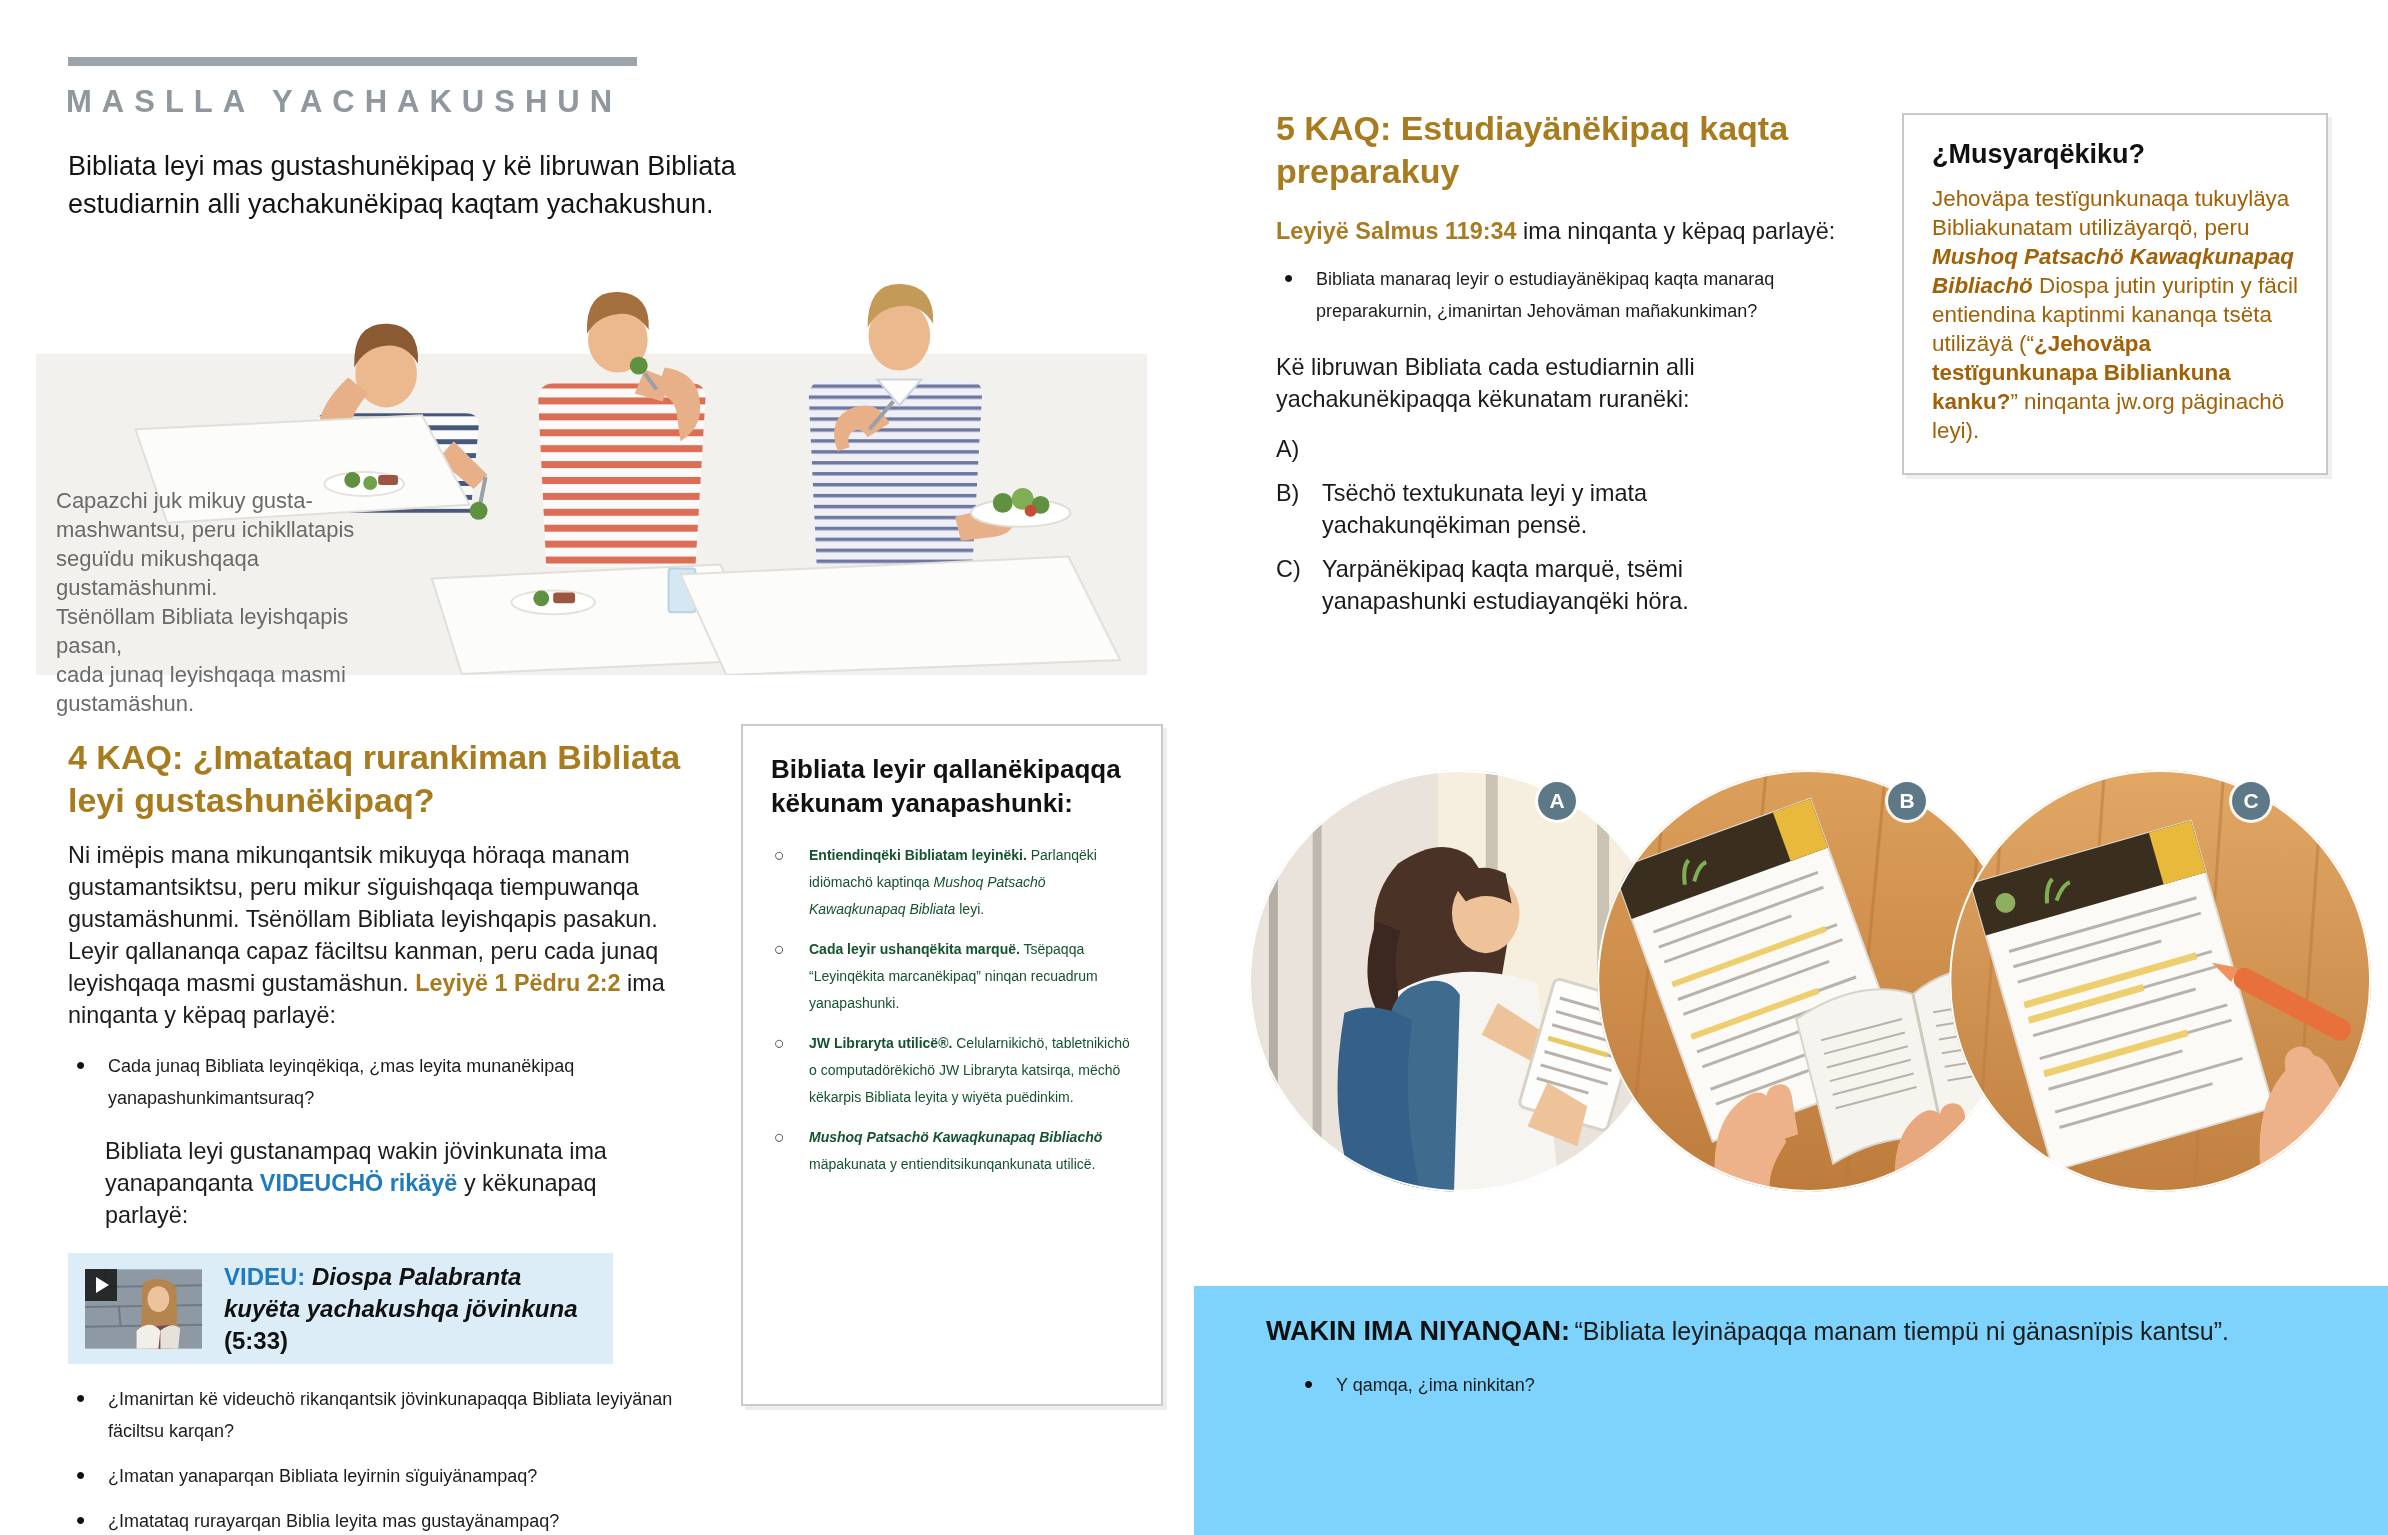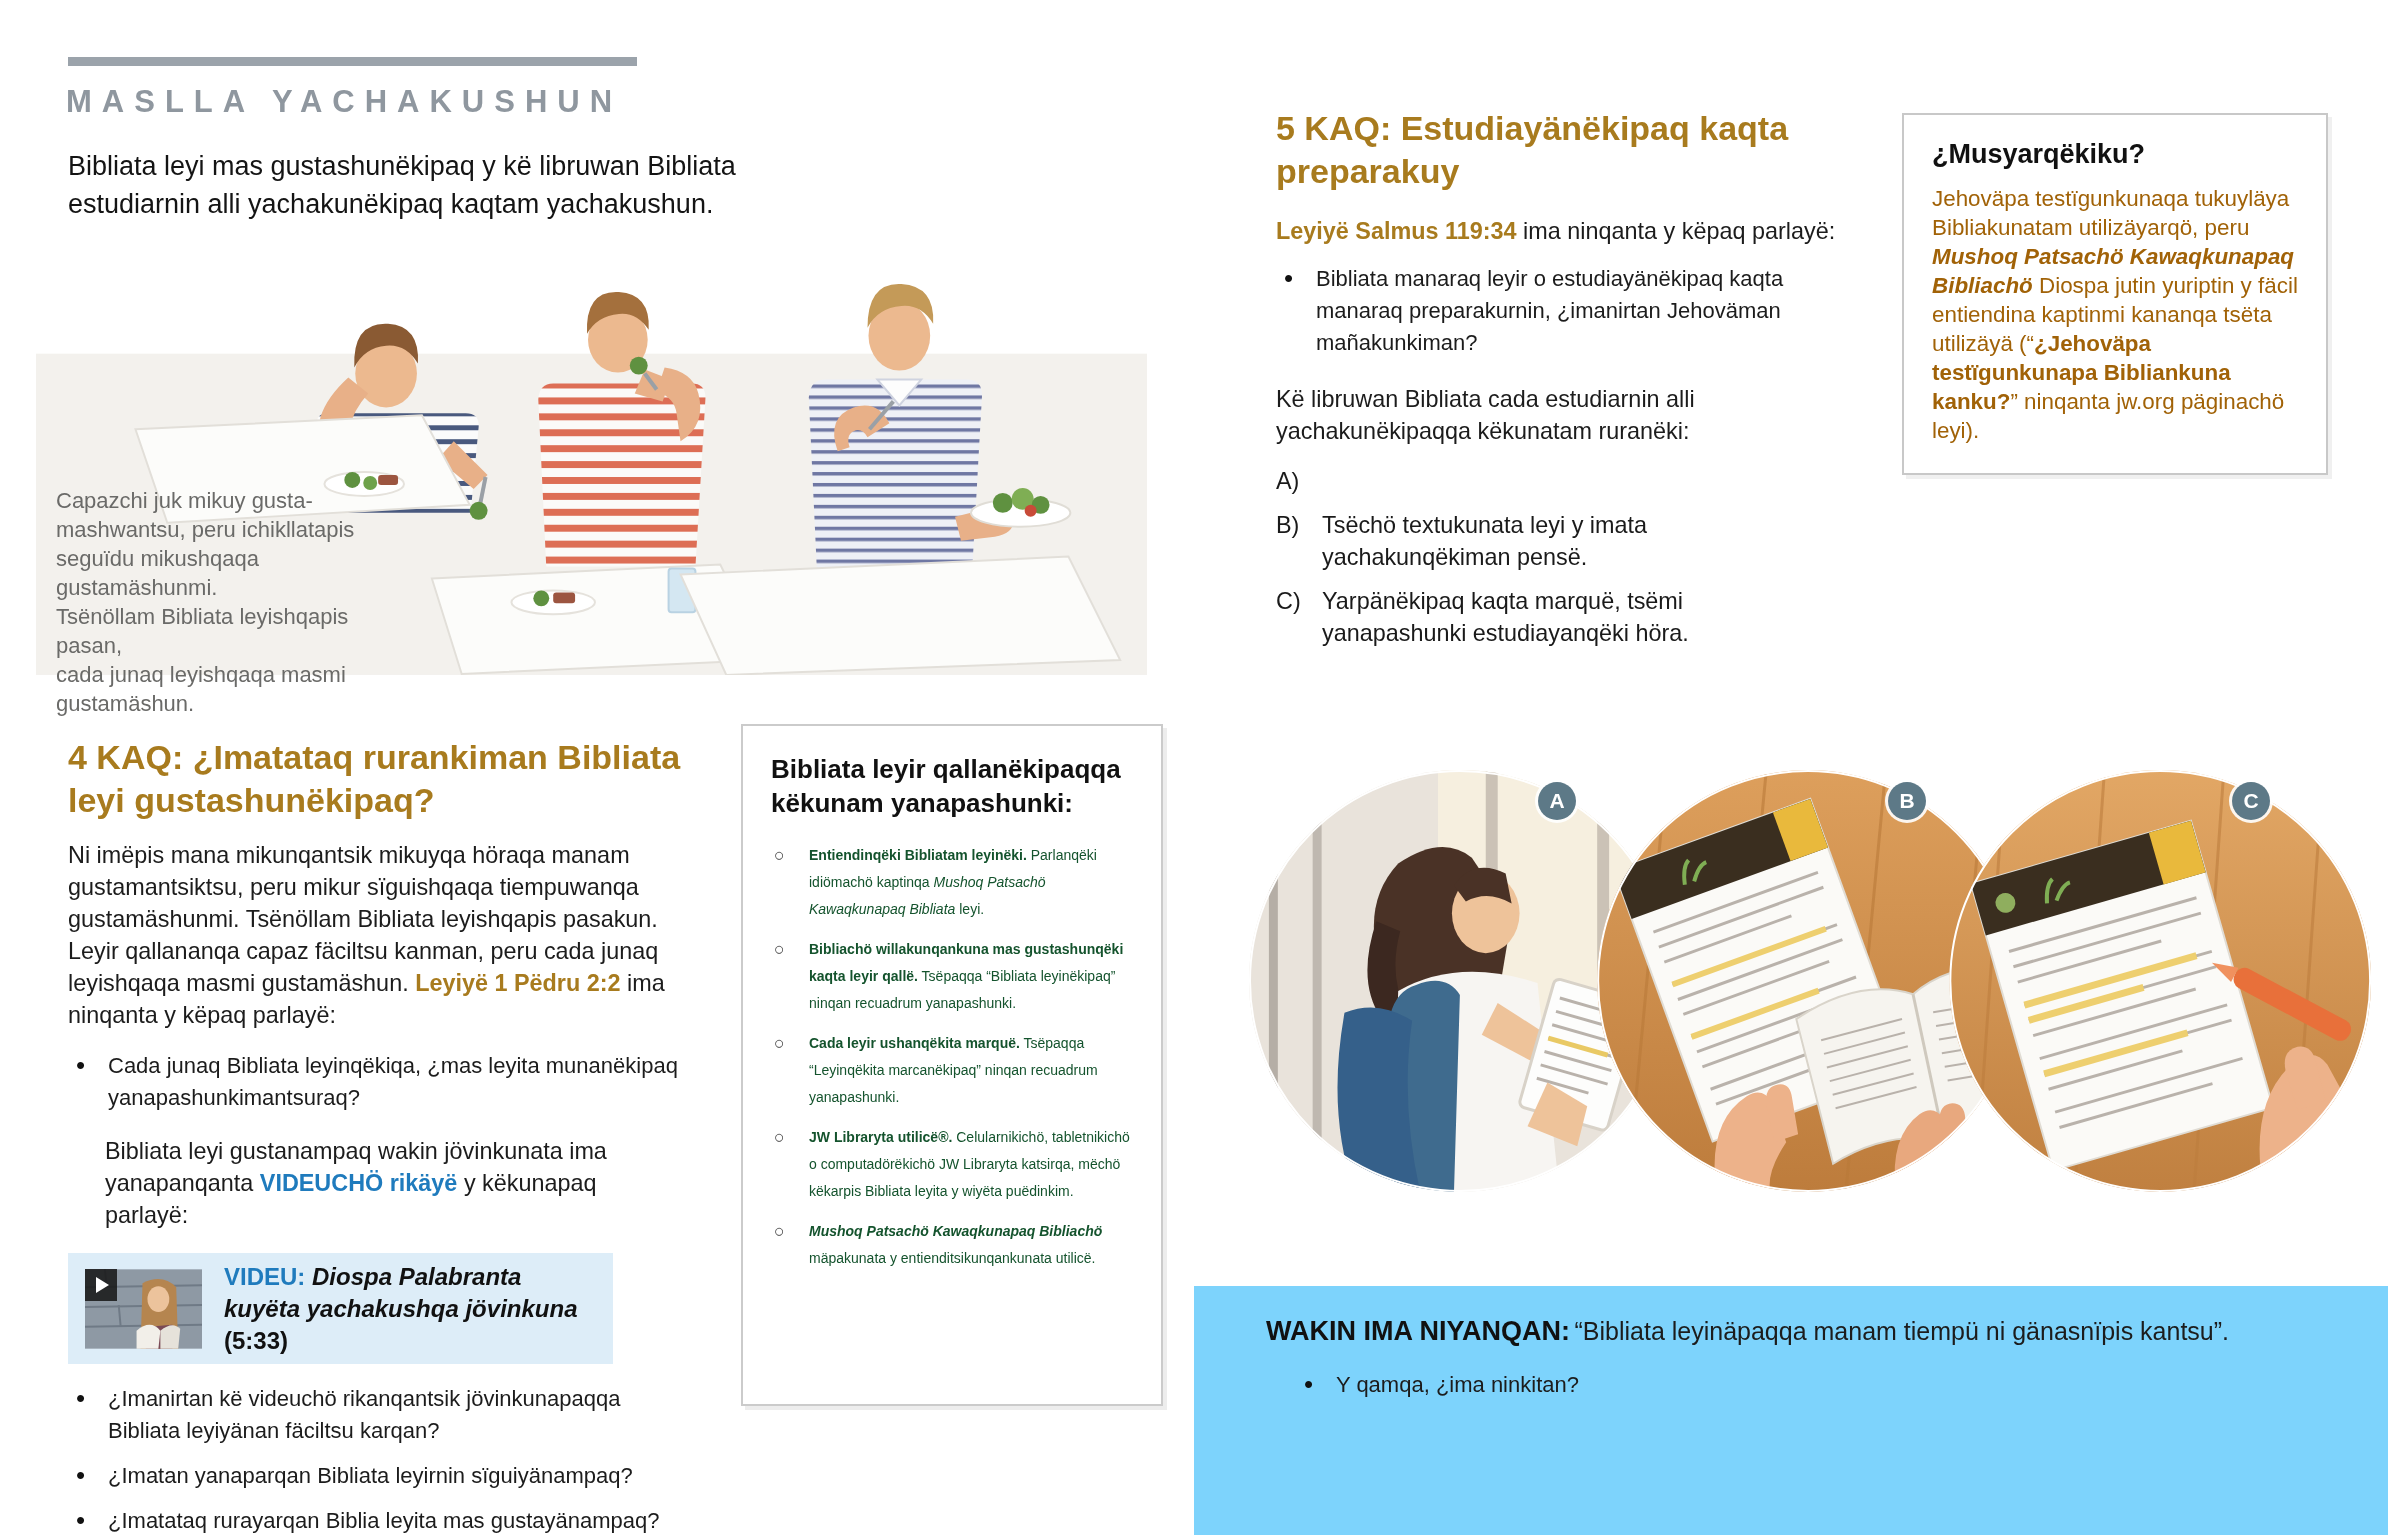--- a/index.html
+++ b/index.html
@@ -16,21 +16,21 @@
   
   .illus{position:absolute;left:36px;top:282px;width:1111px;height:393px;margin:0;}
   .illus svg{position:absolute;left:0;top:0;}
   .illus-caption{position:absolute;left:20px;top:204px;width:358px;
                  font-size:22px;line-height:29px;color:#6a6a68;white-space:pre-line;}
   h2.sec-title{margin:0;font-size:34px;line-height:43px;font-weight:bold;color:#a87b1e;}
   .body{margin:0;font-size:23.4px;line-height:32px;color:#1c1c1c;}
   .goldref{color:#a87b1e;font-weight:bold;text-decoration:none;cursor:pointer;}
   .bluelink{color:#1f7bbd;font-weight:bold;text-decoration:none;cursor:pointer;}
   ul.dots{list-style:none;margin:0;padding:0;}
-  ul.dots li{position:relative;padding-left:40px;font-size:22px;line-height:32px;color:#1c1c1c;}
+  ul.dots li{position:relative;padding-left:40px;font-size:18px;line-height:32px;color:#1c1c1c;}
   ul.dots li + li{margin-top:13px;}
   ul.dots li::before{content:"•";position:absolute;left:8px;top:-1px;font-size:26px;color:#111;}
 
   
   .sec4{position:absolute;left:68px;top:736px;width:617px;}
   .sec4 .body{margin-top:17px;}
   .sec4 ul.dots{margin-top:19px;}
   .sec4 .p2{margin-top:21px;margin-left:37px;}
 
   .video-card{margin-top:22px;width:545px;height:111px;background:#ddedf8;
@@ -210,21 +210,20 @@
       <li>¿Imanirtan kë videuchö rikanqantsik jövinkunapaqqa Bibliata leyiyänan fäciltsu karqan?</li>
       <li>¿Imatan yanaparqan Bibliata leyirnin sïguiyänampaq?</li>
       <li>¿Imatataq rurayarqan Biblia leyita mas gustayänampaq?</li>
     </ul>
   </section>
 
   <aside class="helpbox">
     <h3>Bibliata leyir qallanëkipaqqa këkunam yanapashunki:</h3>
     <ul class="rings">
       <li><b>Entiendinqëki Bibliatam leyinëki.</b><span> Parlanqëki idiömachö kaptinqa </span><i>Mushoq Patsachö Kawaqkunapaq Bibliata</i><span> leyi.</span></li>
-      <li><b>Bibliachö willakunqankuna mas gustashunqëki kaqta leyir qallë.</b><span> Tsëpaqqa “Bibliata leyinëkipaq” ninqan recuadrum yanapashunki.</span></li>
       <li><b>Cada leyir ushanqëkita marquë.</b><span> Tsëpaqqa “Leyinqëkita marcanëkipaq” ninqan recuadrum yanapashunki.</span></li>
       <li><b>JW Libraryta utilicë®.</b><span> Celularnikichö, tabletnikichö o computadörëkichö JW Libraryta katsirqa, mëchö këkarpis Bibliata leyita y wiyëta puëdinkim.</span></li>
       <li><b><i>Mushoq Patsachö Kawaqkunapaq Bibliachö</i></b><span> mäpakunata y entienditsikunqankunata utilicë.</span></li>
     </ul>
   </aside>
 
   <section class="sec5">
     <h2 class="sec-title">5 KAQ: Estudiayänëkipaq kaqta preparakuy</h2>
     <p class="body refline"><a class="goldref">Leyiyë Salmus 119:34</a><span> ima ninqanta y këpaq parlayë:</span></p>
     <ul class="dots">

